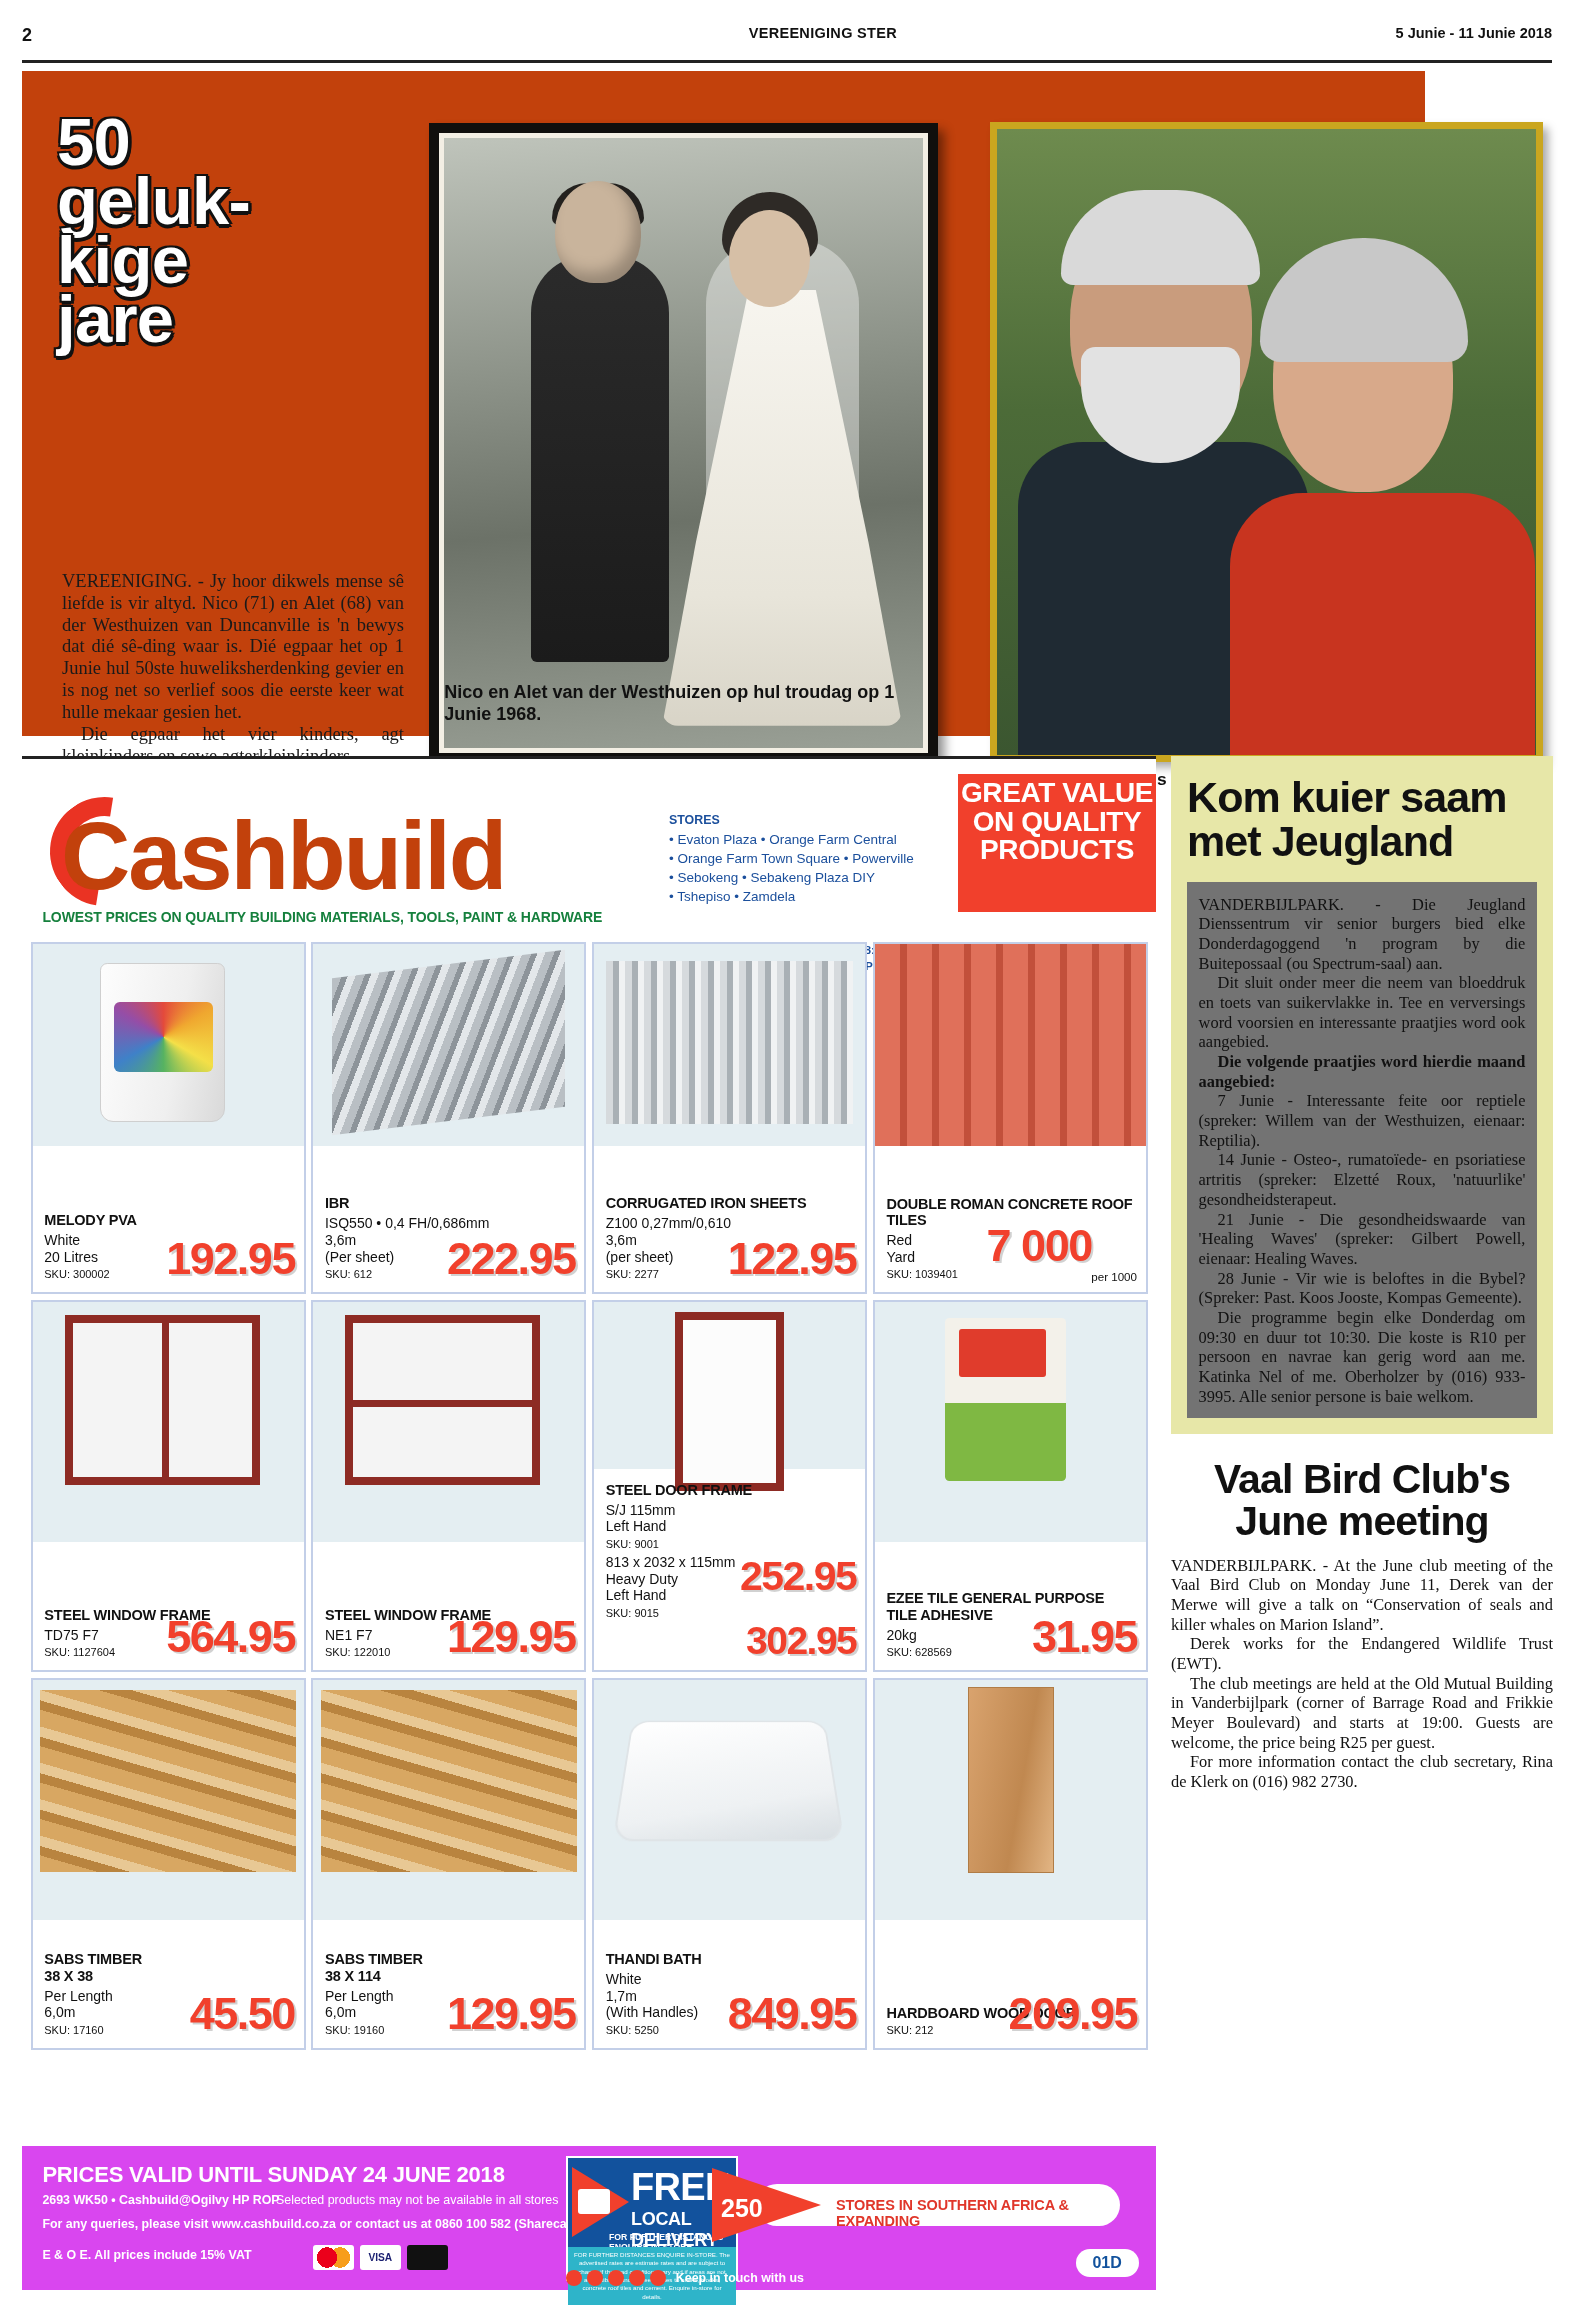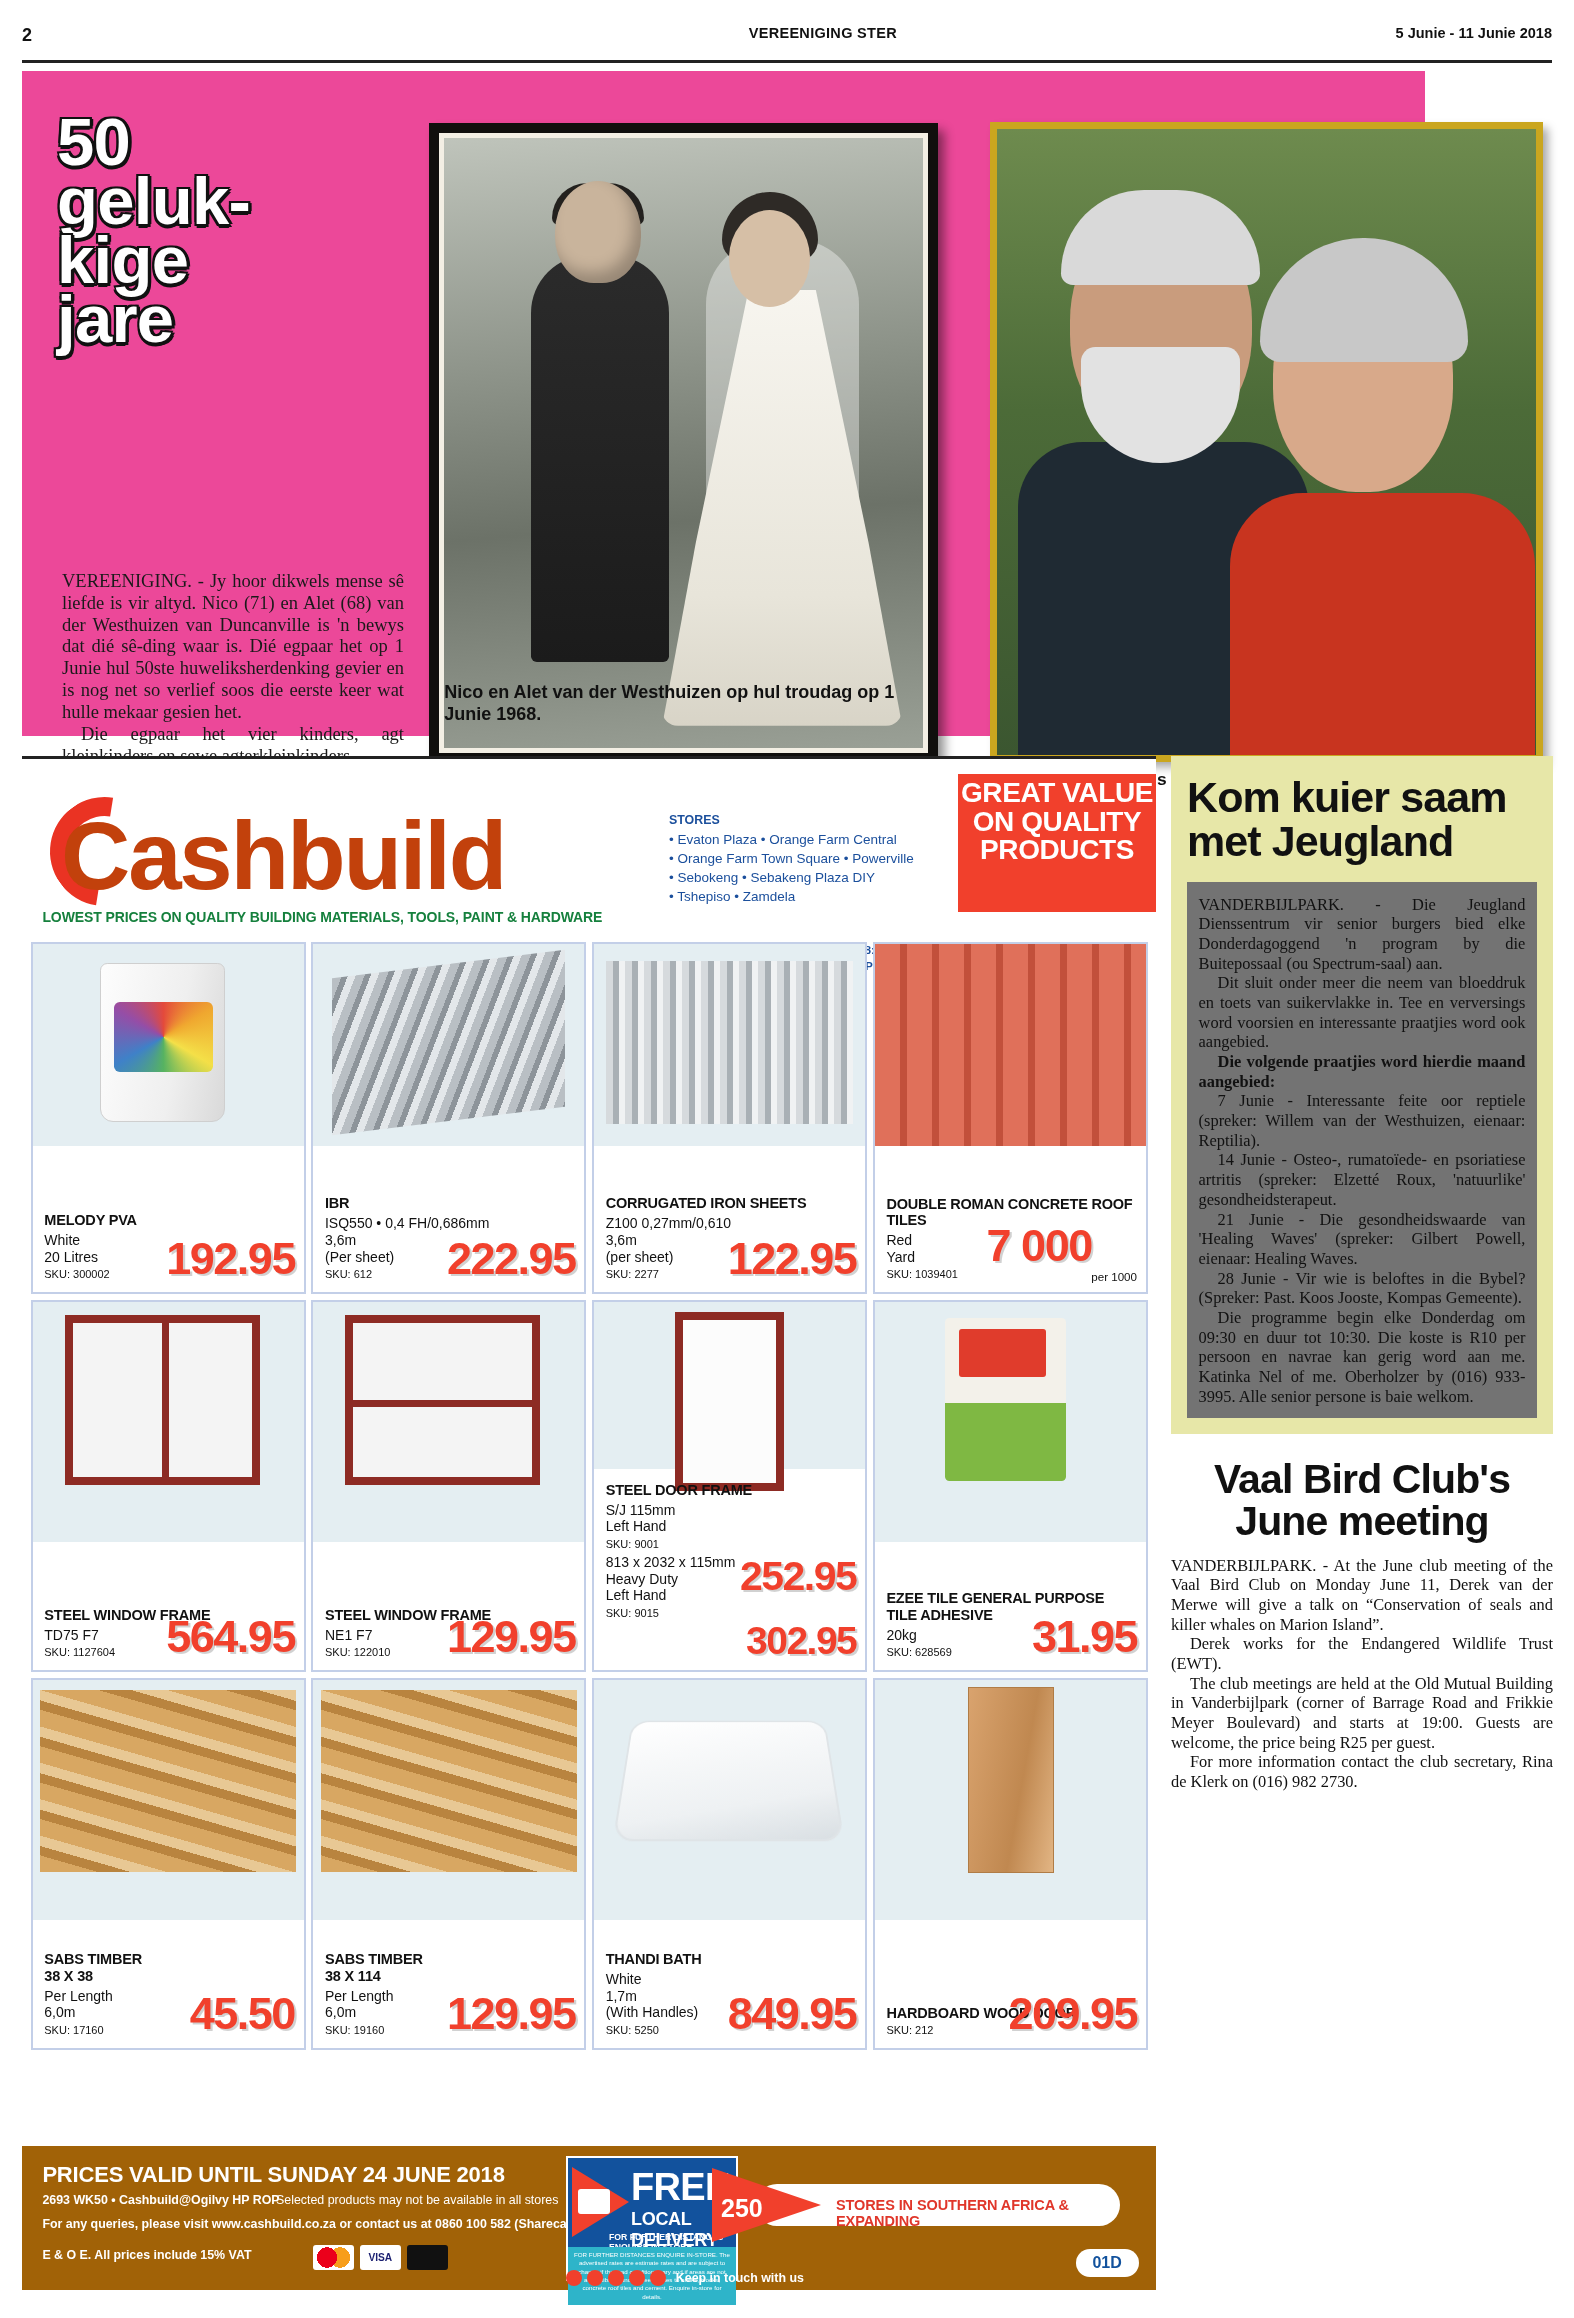--- a/index.html
+++ b/index.html
@@ -18,21 +18,21 @@
     border-bottom: 3.6px solid #222;
     padding-bottom: 4.4px;
   }
   .masthead .pg { font-size: 18px; font-weight: bold; color: #111; }
   .masthead .ttl { font-size: 14.5px; font-weight: bold; letter-spacing: 0.3px; color: #111; margin-left: 218px;}
   .masthead .dt { font-size: 14.5px; font-weight: bold; color: #111; }
 
   
   .feature {
     position: absolute; left: 22px; top: 71px; width: 1403px; height: 665px;
-    background: #ec4899;
+    background: #c2410c;
   }
   .feat-head {
     position: absolute; left: 35px; top: 42px; width: 342px;
     font-family: "Liberation Sans", sans-serif;
     font-weight: bold; font-size: 67px; line-height: .88;
     color: #ffffff;
     text-shadow:
       2.9px 2.9px 0 #111, -2.2px -2.2px 0 #111, 2.2px -2.2px 0 #111, -2.2px 2.2px 0 #111,
       0 3.6px 0 #111, 3.6px 0 0 #111;
     letter-spacing: -0.7px;
@@ -195,21 +195,21 @@
      background: repeating-linear-gradient(16deg,#d8a762 0 16px,#b9843f 16px 25px,#e8c894 25px 35px);}
   .img-bath { position:absolute; left:29px; top:30.5px; width:211px; height:131px;
      background: linear-gradient(170deg,#ffffff 0%,#eef1f3 70%,#d9dfe3 100%);
      border-radius: 19px; border: 2.2px solid #dfe4e7; transform: perspective(291px) rotateX(24deg);}
   .img-hbdoor { position:absolute; left:93px; top:7.3px; width:86px; height:186px;
      background: linear-gradient(100deg,#d9a36e 0%,#c08850 60%,#e2b584 100%); border:1.5px solid #b07c46;}
 
   
   .ad-foot {
     position: absolute; left: 0; bottom: 0; width: 1134px; height: 144px;
-    background: #a16207; color:#fff;
+    background: #d946ef; color:#fff;
   }
   .af-h { position:absolute; left:20.4px; top:16px; font-size:22px; font-weight:bold; letter-spacing:-0.2px;}
   .af-l1 { position:absolute; left:20.4px; top:47px; font-size:12.4px; font-weight:bold;}
   .af-l1b { position:absolute; left:254px; top:47px; font-size:12.4px;}
   .af-l2 { position:absolute; left:20.4px; top:71px; font-size:12.4px; font-weight:bold;}
   .af-l3 { position:absolute; left:20.4px; top:102px; font-size:12.4px; font-weight:bold;}
   .af-cards { position:absolute; left:291px; top:99px; display:flex; gap:5.8px; }
   .card { width:41px; height:25px; border-radius:2.9px; background:#fff; }
   .card.mc { background: radial-gradient(circle at 34% 50%, #eb001b 0 10.2px, transparent 10.2px),
                         radial-gradient(circle at 66% 50%, #f79e1b 0 10.2px, transparent 10.2px), #fff;}

